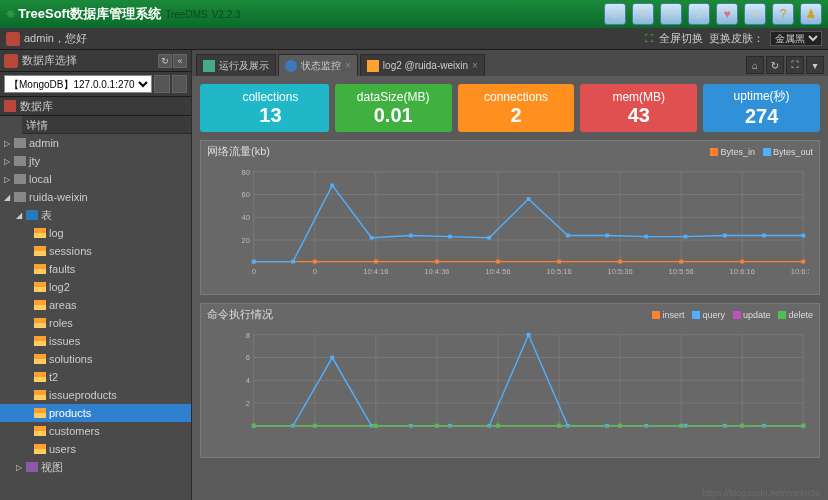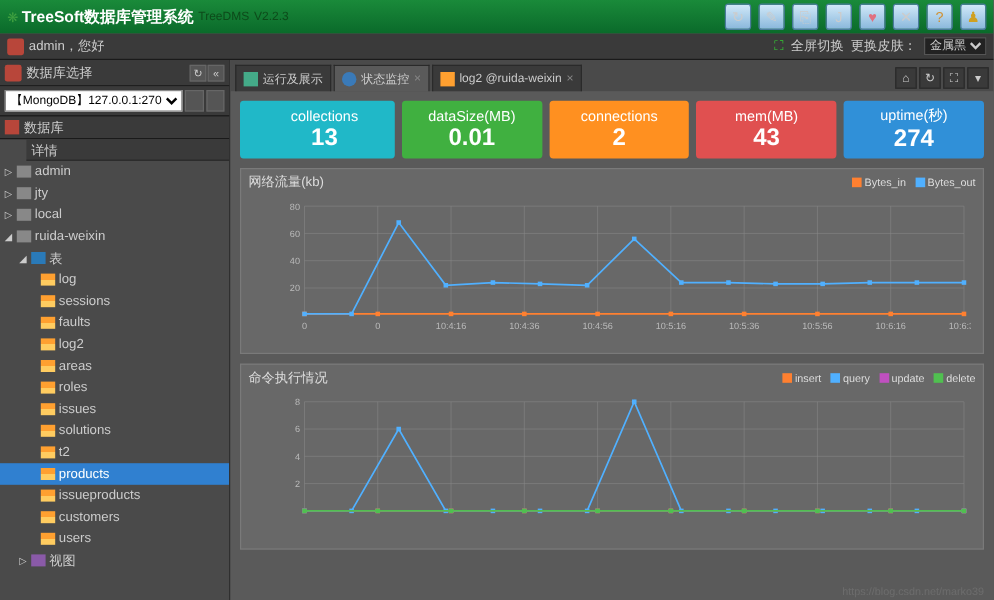--- a/index.html
+++ b/index.html
@@ -117,22 +117,22 @@
         <div class="node" style="padding-left: 16px;"><span class="arr">◢</span><span class="fdic"></span>表</div>
         <div class="node" style="padding-left: 34px;"><span class="tbic"></span>log</div>
         <div class="node" style="padding-left: 34px;"><span class="tbic"></span>sessions</div>
         <div class="node" style="padding-left: 34px;"><span class="tbic"></span>faults</div>
         <div class="node" style="padding-left: 34px;"><span class="tbic"></span>log2</div>
         <div class="node" style="padding-left: 34px;"><span class="tbic"></span>areas</div>
         <div class="node" style="padding-left: 34px;"><span class="tbic"></span>roles</div>
         <div class="node" style="padding-left: 34px;"><span class="tbic"></span>issues</div>
         <div class="node" style="padding-left: 34px;"><span class="tbic"></span>solutions</div>
         <div class="node" style="padding-left: 34px;"><span class="tbic"></span>t2</div>
+        <div class="node" style="padding-left: 34px;"><span class="tbic"></span>issueproducts</div>
         <div class="node sel" style="padding-left: 34px;"><span class="tbic"></span>products</div>
-        <div class="node" style="padding-left: 34px;"><span class="tbic"></span>issueproducts</div>
         <div class="node" style="padding-left: 34px;"><span class="tbic"></span>customers</div>
         <div class="node" style="padding-left: 34px;"><span class="tbic"></span>users</div>
         <div class="node" style="padding-left: 16px;"><span class="arr">▷</span><span class="vwic"></span>视图</div>
       </div>
   </div>
 
   <div class="content">
     <div class="tabs">
       <div class="tab">
           <span class="ic" style="background:#4a8"></span>

